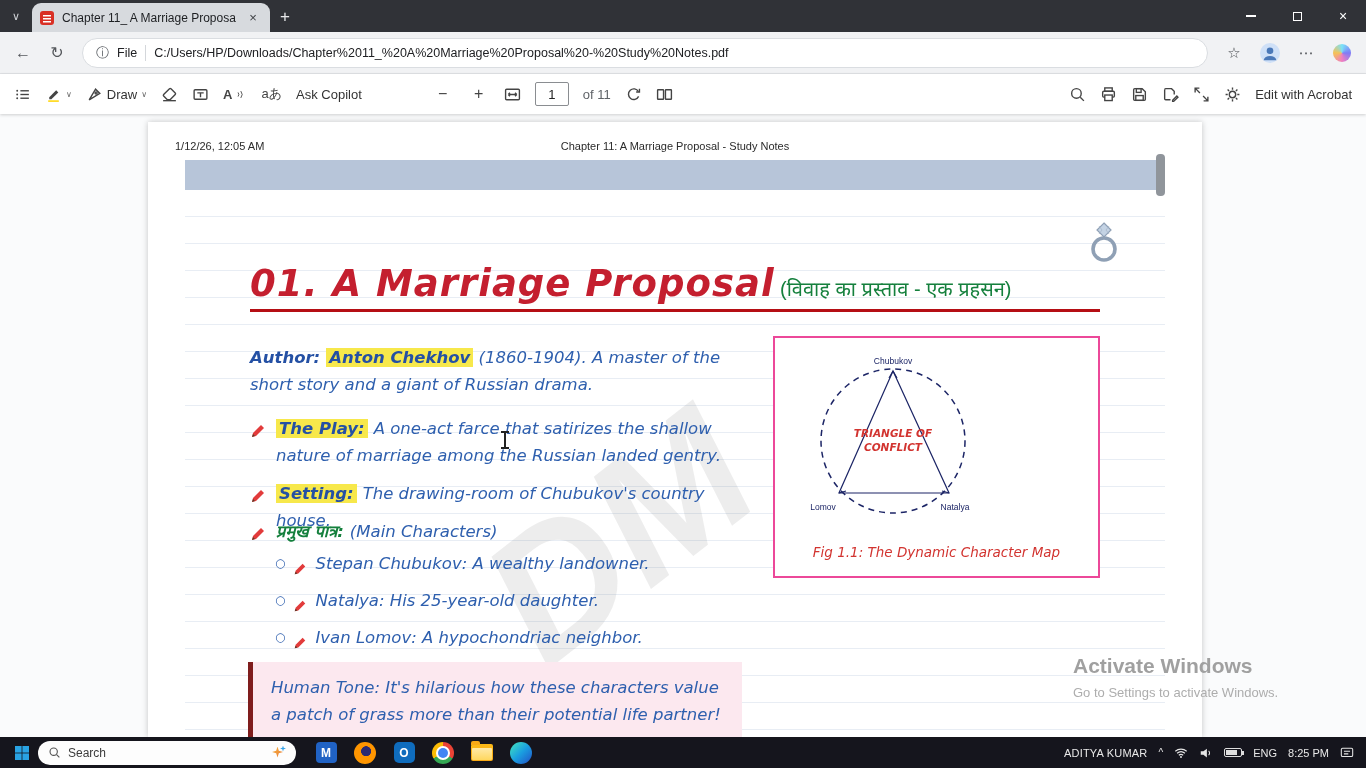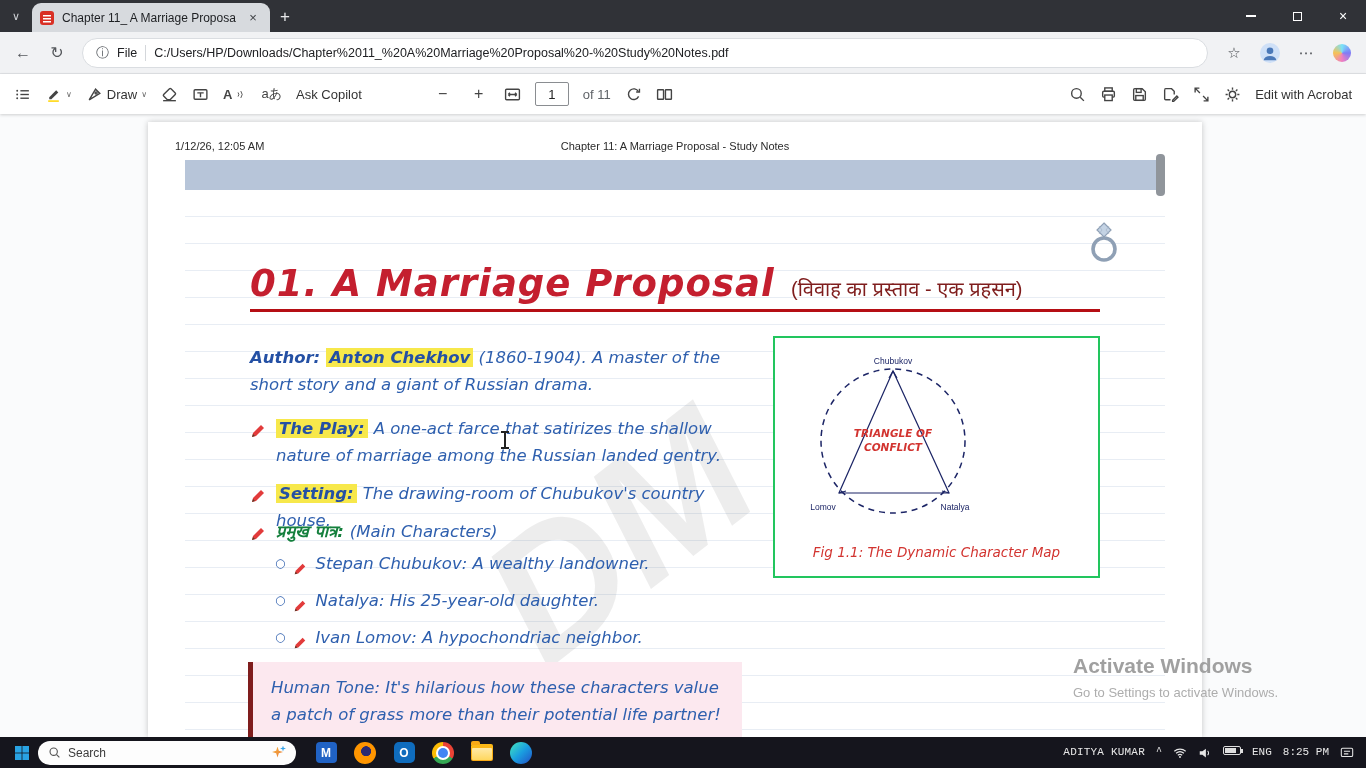--- a/index.html
+++ b/index.html
@@ -58,41 +58,41 @@
   .meta { position:absolute; top:18px; font-size:11px; color:#2b2b2b; }
   .meta-left { left:27px; }
   .meta-center { left:0; right:0; text-align:center; }
   .notebook { position:absolute; left:37px; top:68px; width:980px; bottom:0;
     background:repeating-linear-gradient(to bottom,#ffffff 0 26px,#e8edf4 26px 27px); }
   .band { position:absolute; left:37px; top:38px; width:980px; height:30px; background:#b7c5d9; }
   .ring-wrap { position:absolute; left:936px; top:98px; width:40px; height:46px; }
 
   .doc-title-row { position:absolute; left:102px; top:140px; white-space:nowrap; }
   .doc-title { display:inline; font-family:"DejaVu Sans", sans-serif; font-style:italic; font-weight:bold; font-size:37px; color:#c41f2f; letter-spacing:1px; }
-  .doc-title-suffix { display:inline; margin-left:12px; font-size:20px; color:#7f1d1d; }
+  .doc-title-suffix { display:inline; margin-left:1px; font-size:20px; color:#15803d; }
   .underline { position:absolute; left:102px; top:187px; width:850px; height:3px; background:#b50e14; }
 
   .hand { font-family:"DejaVu Sans", sans-serif; font-style:italic; font-size:16.5px; line-height:27px; color:#2e5fae; }
   .bold-blue { font-weight:bold; color:#15803d; }
   .hl { background:#f7e84b; padding:0 3px; font-weight:bold; color:#2450a4; }
   .author-block { position:absolute; left:102px; top:222px; width:496px; }
   .alabel { font-weight:bold; color:#2450a4; margin-right:6px; }
   .bullet { position:absolute; left:102px; width:500px; padding-left:26px; }
   .bullet .bicon { position:absolute; left:0; top:5px; width:16px; height:16px; }
   .blabel { margin-right:6px; }
   .b1 { top:293px; } .b2 { top:358px; } .b3 { top:396px; }
   .chars { position:absolute; left:127px; top:428px; }
   .char-row { display:flex; align-items:center; gap:8px; height:27px; margin-bottom:10px; }
   .cmark { font-style:normal; font-size:12px; color:#2e5fae; }
   .bicon-sm { width:14px; height:14px; display:inline-block; }
   .bicon-sm svg, .bullet .bicon svg { width:100%; height:100%; }
 
   .callout { position:absolute; left:100px; top:540px; width:494px; background:#fce8ef; border-left:5px solid #7f1d1d; padding:12px 18px; }
 
-  .figure { position:absolute; left:625px; top:214px; width:327px; height:242px; background:#fff; border:2px solid #22c55e; }
+  .figure { position:absolute; left:625px; top:214px; width:327px; height:242px; background:#fff; border:2px solid #ec4899; }
   .fig-svg { position:absolute; left:0; top:0; width:323px; height:198px; }
   .dashc { fill:none; stroke:#1c2566; stroke-width:1.5; stroke-dasharray:6 5; }
   .tri { fill:none; stroke:#1c2566; stroke-width:1.2; }
   .flabel { font-size:8.5px; fill:#1c2566; text-anchor:middle; font-family:"Liberation Sans", sans-serif; }
   .fcenter { font-size:10.5px; fill:#d23430; text-anchor:middle; font-style:italic; font-weight:bold; font-family:"DejaVu Sans", sans-serif; }
   .figcap { position:absolute; left:0; right:0; top:206px; text-align:center; font-family:"DejaVu Sans", sans-serif; font-style:italic; font-size:13.5px; color:#d23430; }
 
   .wm { position:absolute; left:330px; top:310px; font-size:180px; font-weight:bold; font-style:italic; color:rgba(90,90,90,.11); transform:rotate(-38deg); pointer-events:none; }
   .ibeam { position:absolute; left:356px; top:310px; width:2px; height:16px; background:#222; }
   .ibeam::before, .ibeam::after { content:""; position:absolute; left:-3px; width:8px; height:2px; background:#222; }
@@ -122,21 +122,21 @@
     background:radial-gradient(circle at 55% 42%, #2b2a72 0 27%, #ff9500 30% 68%, #ffcf00 100%); }
   .ic-o { width:21px; height:21px; border-radius:5px; background:#0f6cbd; color:#fff; font-size:12px; font-weight:bold; display:grid; place-items:center; }
   .ic-chrome { width:22px; height:22px; border-radius:50%; position:relative;
     background:conic-gradient(#ea4335 0 120deg,#34a853 120deg 240deg,#fbbc05 240deg 360deg); }
   .ic-chrome::after { content:""; position:absolute; inset:6px; border-radius:50%; background:#4285f4; box-shadow:0 0 0 2px #fff; }
   .ic-folder { width:22px; height:17px; background:linear-gradient(#fcb916,#f9a916); border-radius:2px; position:relative; }
   .ic-folder::before { content:""; position:absolute; top:-3px; left:0; width:9px; height:4px; background:#f9a916; border-radius:2px 2px 0 0; }
   .ic-folder::after { content:""; position:absolute; left:1px; right:1px; top:4px; bottom:1px; background:linear-gradient(#ffe9a8,#ffd75e); border-radius:1px; }
   .ic-edge { width:22px; height:22px; border-radius:50%;
     background:linear-gradient(135deg,#40e0c0 5%,#1a9fe0 50%,#2157c9 95%); }
-  .tray { margin-left:auto; display:flex; gap:11px; font-size:11px; padding-right:6px;font-family:Liberation Mono, monospace; }
+  .tray { margin-left:auto; display:flex; align-items:center; gap:11px; font-size:11px; padding-right:6px; }
   .tray svg { width:14px; height:14px; stroke:#e6e6e6; fill:none; stroke-width:1.2; }
   .user-label { font-size:11px; letter-spacing:.2px; }
   .chev-up { font-size:10px; }
   .battery { width:18px; height:9px; border:1px solid #dedede; border-radius:2px; position:relative; }
   .battery::before { content:""; position:absolute; left:1px; top:1px; bottom:1px; width:11px; background:#dedede; }
   .battery::after { content:""; position:absolute; right:-3px; top:2px; width:2px; height:4px; background:#dedede; }
   .time-label { text-align:center; }
 </style>
 </head>
 <body>

